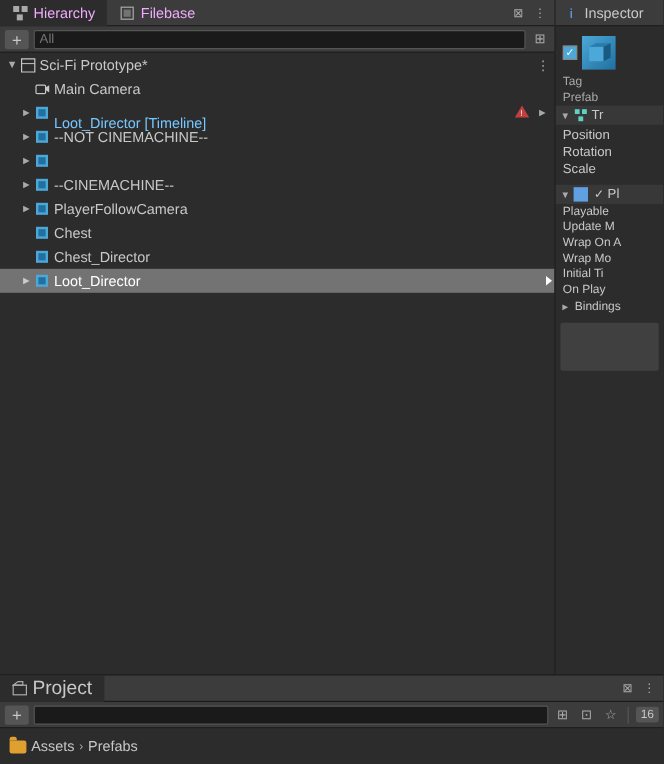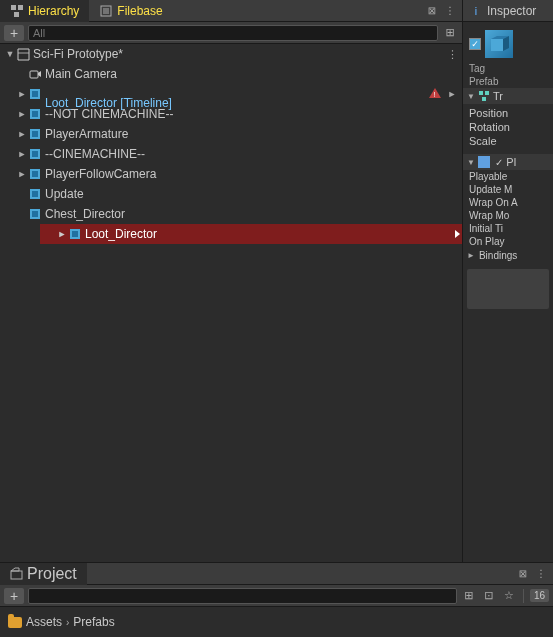--- a/index.html
+++ b/index.html
@@ -38,21 +38,21 @@
       height: 22px;
       border-bottom: 1px solid #1a1a1a;
     }
 
     .panel-tab {
       display: flex;
       align-items: center;
       height: 22px;
       padding: 0 10px;
       font-size: 12px;
-      color: #fde047;
+      color: #f0abfc;
       gap: 4px;
       cursor: pointer;
     }
 
     .panel-tab.active {
       background: #2c2c2c;
     }
 
     .panel-tab-spacer { flex: 1; }
 
@@ -133,23 +133,22 @@
       display: flex;
       align-items: center;
       height: 20px;
       padding-left: 4px;
       cursor: pointer;
       white-space: nowrap;
       color: #c8c8c8;
     }
 
     .tree-item.selected {
-      background: #7f1d1d;
+      background: #737373;
       color: #fff;
-      margin-left: 40px;
     }
 
     .expand-arrow {
       width: 12px;
       height: 12px;
       display: flex;
       align-items: center;
       justify-content: center;
       font-size: 9px;
       color: #aaa;
@@ -567,21 +566,20 @@
       </div>
 
       <div class="tree-item indent-1">
         <div class="expand-arrow collapsed"></div>
         <div class="item-icon">
           <svg width="12" height="12" viewBox="0 0 12 12">
               <rect x="1" y="1" width="10" height="10" fill="#4ca8d8"></rect>
               <rect x="3" y="3" width="6" height="6" fill="#2070a0"></rect>
             </svg>
         </div>
-        <span class="item-label">PlayerArmature</span>
       </div>
 
       <div class="tree-item indent-1">
         <div class="expand-arrow collapsed"></div>
         <div class="item-icon">
           <svg width="12" height="12" viewBox="0 0 12 12">
               <rect x="1" y="1" width="10" height="10" fill="#4ca8d8"></rect>
               <rect x="3" y="3" width="6" height="6" fill="#2070a0"></rect>
             </svg>
         </div>
@@ -600,21 +598,21 @@
       </div>
 
       <div class="tree-item indent-1">
         <div class="expand-arrow none"></div>
         <div class="item-icon">
           <svg width="12" height="12" viewBox="0 0 12 12">
               <rect x="1" y="1" width="10" height="10" fill="#4ca8d8"></rect>
               <rect x="3" y="3" width="6" height="6" fill="#2070a0"></rect>
             </svg>
         </div>
-        <span class="item-label">Update</span>
+        <span class="item-label">Chest</span>
       </div>
 
       <div class="tree-item indent-1">
         <div class="expand-arrow none"></div>
         <div class="item-icon">
           <svg width="12" height="12" viewBox="0 0 12 12">
               <rect x="1" y="1" width="10" height="10" fill="#4ca8d8"></rect>
               <rect x="3" y="3" width="6" height="6" fill="#2070a0"></rect>
             </svg>
         </div>

